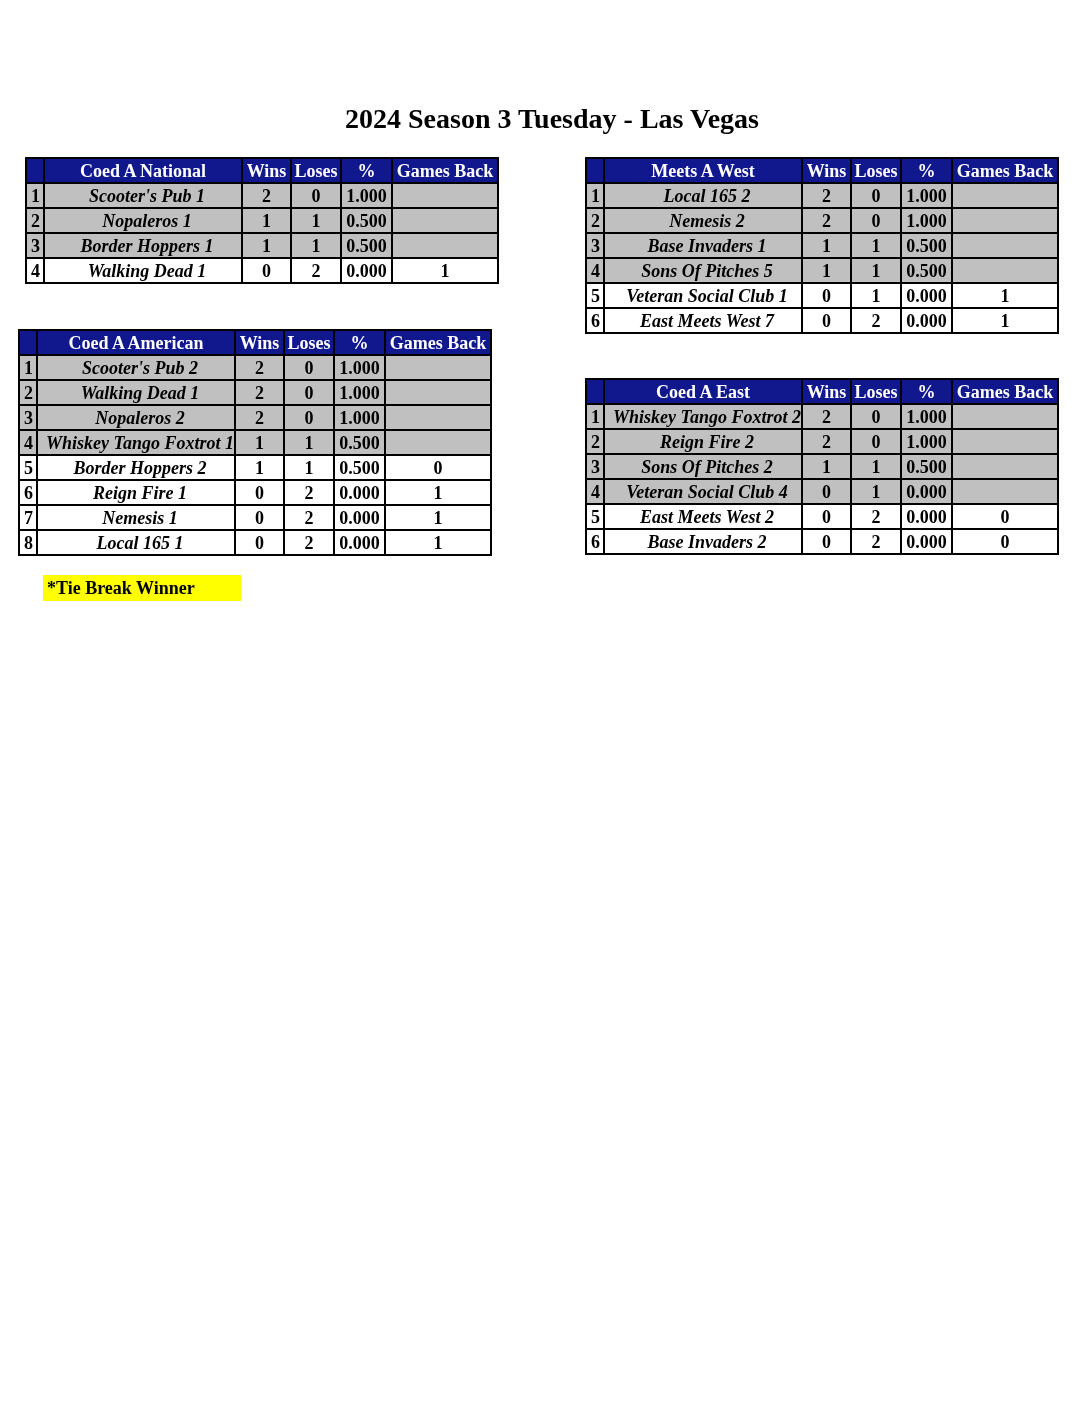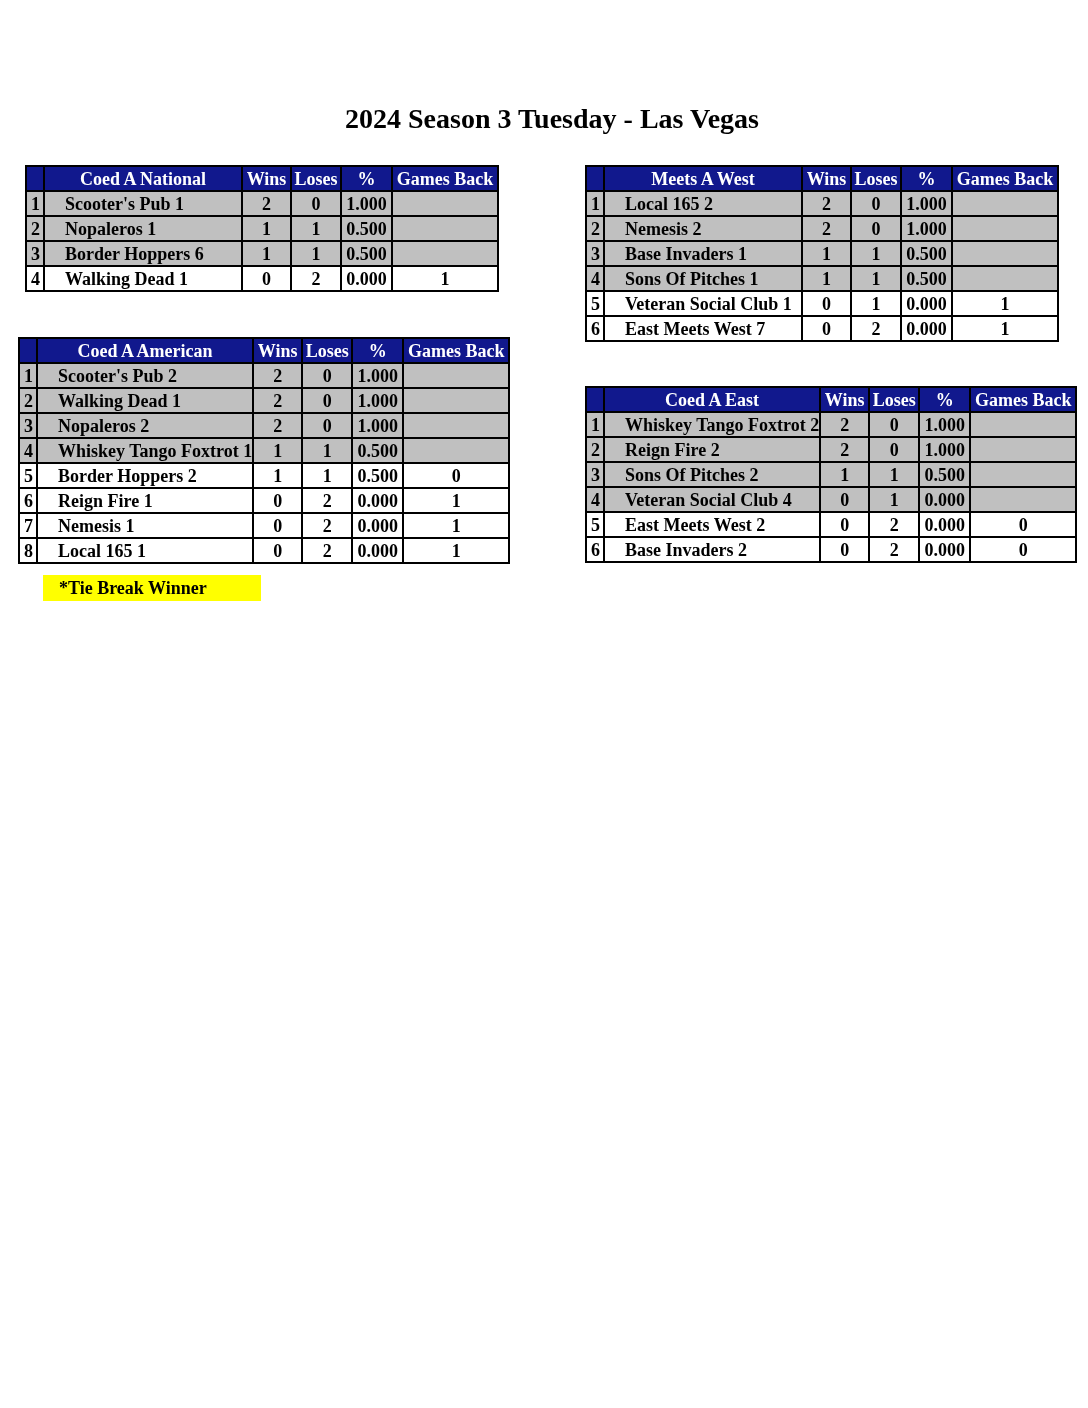--- a/index.html
+++ b/index.html
@@ -30,21 +30,20 @@
     font-family:"Liberation Serif","DejaVu Serif",serif;
   }
   table.standings{
     position:absolute;
     border-collapse:collapse;
     table-layout:fixed;
     font-family:"Liberation Serif","DejaVu Serif",serif;
     font-weight:bold;
     font-size:18px;
     color:#000000;
-    margin-top:8px;
   }
   table.standings col.col-rank{width:18px;}
   table.standings col.col-team{width:198px;}
   table.standings col.col-wins{width:49px;}
   table.standings col.col-loses{width:50px;}
   table.standings col.col-pct{width:51px;}
   table.standings col.col-gb{width:106px;}
   table.standings th,
   table.standings td{
     border:2px solid var(--border);
@@ -59,44 +58,45 @@
     background:var(--header-bg);
     color:var(--header-text);
     text-align:center;
     font-weight:bold;
   }
   table.standings td.rank{
     text-align:right;
     padding-right:3px;
   }
   table.standings td.team{
-    text-align:left;
-    padding-left:20px;
+    text-align:center;
+    padding-left:8px;
+    font-style:italic;
   }
   table.standings td.num{
     text-align:center;
   }
   table.standings tr.shaded td{background:var(--shaded-row);}
   table.standings tr.open td{background:var(--open-row);}
 
   #table-0{left:25px;top:157px;}
   #table-1{left:585px;top:157px;}
   #table-2{left:18px;top:329px;}
   #table-3{left:585px;top:378px;}
 
   .note{
     position:absolute;
     left:43px;top:575px;
-    width:218px;height:26px;
+    width:198px;height:26px;
     background:var(--note-bg);
     color:var(--note-text);
     font-weight:bold;
     font-size:18px;
     line-height:26px;
-    padding-left:16px;
+    padding-left:4px;
   }
 </style>
 </head>
 <body>
 
 <h1 class="title">2024 Season 3 Tuesday - Las Vegas</h1>
 
 <table class="standings" id="table-0">
     <colgroup>
       <col class="col-rank">
@@ -128,21 +128,21 @@
       <tr class="shaded">
         <td class="rank">2</td>
         <td class="team">Nopaleros 1</td>
         <td class="num">1</td>
         <td class="num">1</td>
         <td class="num">0.500</td>
         <td class="num"></td>
       </tr>
       <tr class="shaded">
         <td class="rank">3</td>
-        <td class="team">Border Hoppers 6</td>
+        <td class="team">Border Hoppers 1</td>
         <td class="num">1</td>
         <td class="num">1</td>
         <td class="num">0.500</td>
         <td class="num"></td>
       </tr>
       <tr class="open">
         <td class="rank">4</td>
         <td class="team">Walking Dead 1</td>
         <td class="num">0</td>
         <td class="num">2</td>
@@ -190,21 +190,21 @@
       <tr class="shaded">
         <td class="rank">3</td>
         <td class="team">Base Invaders 1</td>
         <td class="num">1</td>
         <td class="num">1</td>
         <td class="num">0.500</td>
         <td class="num"></td>
       </tr>
       <tr class="shaded">
         <td class="rank">4</td>
-        <td class="team">Sons Of Pitches 1</td>
+        <td class="team">Sons Of Pitches 5</td>
         <td class="num">1</td>
         <td class="num">1</td>
         <td class="num">0.500</td>
         <td class="num"></td>
       </tr>
       <tr class="open">
         <td class="rank">5</td>
         <td class="team">Veteran Social Club 1</td>
         <td class="num">0</td>
         <td class="num">1</td>

